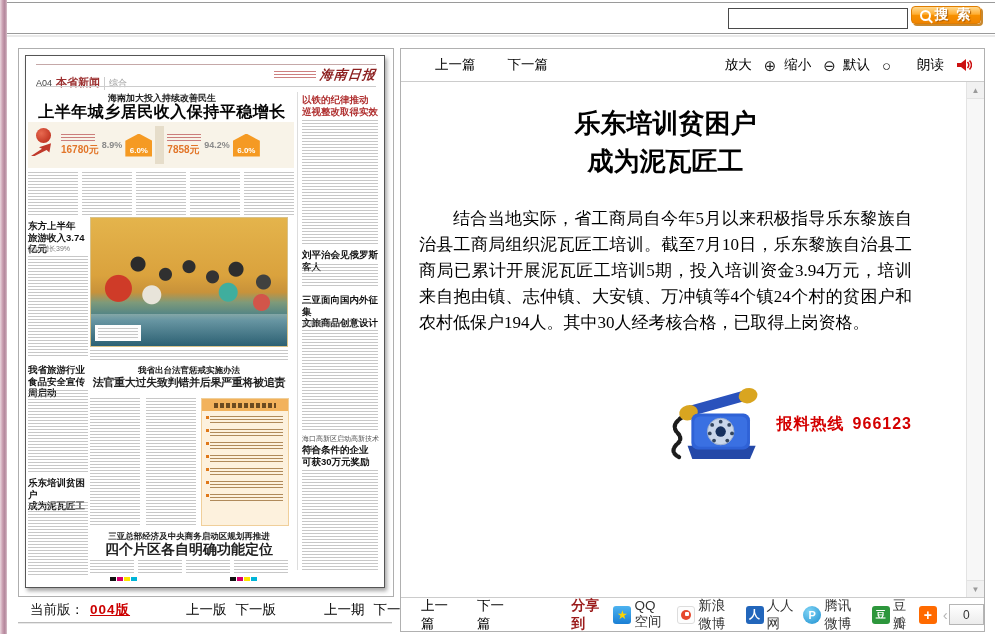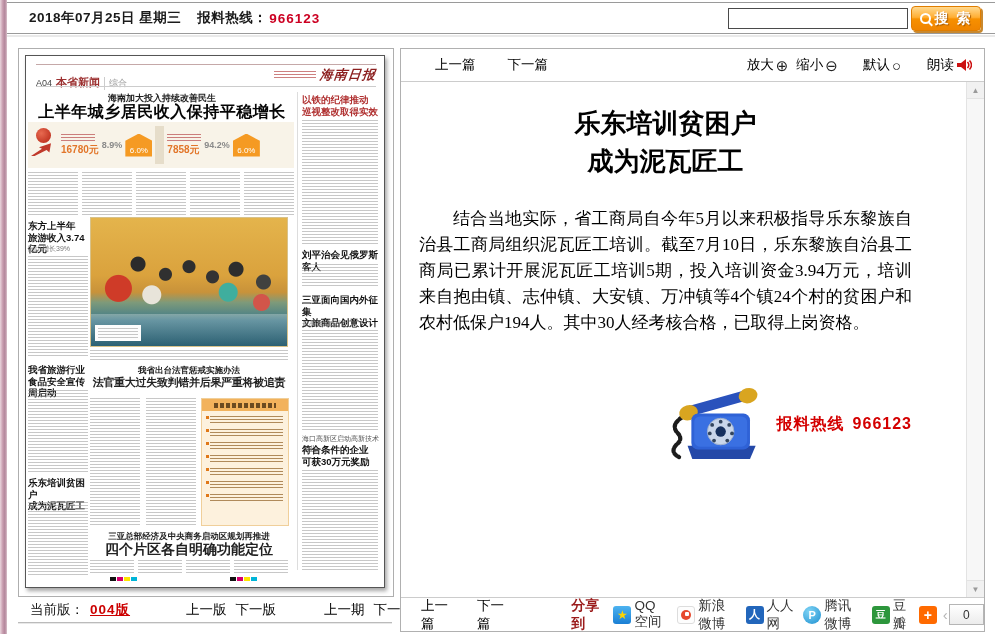--- a/index.html
+++ b/index.html
@@ -13,21 +13,21 @@
   
   .topbar{position:absolute;left:7px;right:0;top:2px;height:30px;background:#fff;
     border-top:1px solid #9a9a9a;border-bottom:1px solid #9a9a9a;}
   .topbar::after{content:"";position:absolute;left:0;right:0;bottom:-4px;height:2px;background:#e9e9e9;}
   .date-row{position:absolute;left:22px;top:0;height:30px;display:flex;align-items:center;
     font-size:13.5px;color:#1a1a1a;font-weight:bold;letter-spacing:.5px;white-space:nowrap;}
   .hl-label{margin-left:16px;}
   .hl-num{color:#cc0022;margin-left:2px;letter-spacing:1px;}
   .search-input{position:absolute;left:721px;top:5px;width:170px;height:17px;border:1px solid #4a4a4a;
     font-size:13px;padding:1px 4px;outline:none;}
-  .search-btn{position:absolute;right:14px;top:3px;width:70px;height:25px;cursor:pointer;
+  .search-btn{position:absolute;right:14px;top:3px;width:70px;height:18px;cursor:pointer;
     background:linear-gradient(180deg,#ffd98f 0%,#ffae33 45%,#f79000 52%,#ef8400 100%);
     border:1px solid #e07d00;border-radius:4px;box-shadow:2px 2px 0 #c9892f;
     color:#fff;font-weight:bold;font-size:14px;display:flex;align-items:center;justify-content:center;gap:4px;
     text-shadow:1px 1px 1px #a85a00;letter-spacing:2px;font-family:inherit;}
   .mag{width:7px;height:7px;border:2px solid #fff;border-radius:50%;position:relative;display:inline-block;flex:none;}
   .mag::after{content:"";position:absolute;width:5px;height:2px;background:#fff;transform:rotate(45deg);left:6px;top:8px;}
 
   
   .left-panel{position:absolute;left:18px;top:48px;width:374px;height:547px;border:1px solid #aeaeae;background:#fff;}
   .paper{position:absolute;left:6px;top:6px;width:358px;height:531px;border:1px solid #555;
@@ -55,21 +55,21 @@
   .ig-ball{position:absolute;left:6px;top:2px;width:15px;height:15px;border-radius:50%;
     background:radial-gradient(circle at 35% 35%,#e86a50,#b42313);}
   .ig-arrow{position:absolute;left:1px;top:14px;width:20px;height:16px;background:#c0392b;
     clip-path:polygon(0 100%,55% 55%,40% 45%,100% 20%,92% 78%,78% 62%,18% 100%);}
   .ig-unit{display:flex;flex-direction:column;gap:2px;}
   .ig-lbl{width:34px;height:7px;}
   .ig-num{color:#e2762a;font-weight:bold;font-size:10px;white-space:nowrap;}
   .ig-pct{font-size:9px;color:#8a8a8a;font-weight:bold;white-space:nowrap;}
   .ig-house{width:27px;height:23px;flex:none;background:#f59a23;
     clip-path:polygon(50% 0,100% 32%,100% 100%,0 100%,0 32%);
-    color:#fff;font-size:8px;font-weight:normal;display:flex;align-items:flex-end;justify-content:center;padding-bottom:2px;box-sizing:border-box;}
+    color:#fff;font-size:8px;font-weight:bold;display:flex;align-items:flex-end;justify-content:center;padding-bottom:2px;box-sizing:border-box;}
   .ig-div{width:9px;height:38px;background:#e6ddca;flex:none;}
 
   .p-art-title{position:absolute;font-size:9.5px;font-weight:bold;color:#111;line-height:11.5px;}
   .p-art-title.red{color:#b03030;}
   .p-art-sub{position:absolute;font-size:7px;color:#777;}
   .p-kick2{position:absolute;text-align:center;font-size:8.5px;font-weight:bold;color:#222;white-space:nowrap;}
 
   .photo{position:absolute;left:64px;top:161px;width:198px;height:130px;overflow:hidden;border:1px solid #d8c28a;box-sizing:border-box;
     background:
       radial-gradient(circle at 14% 55%, #cf3b28 0 13px, rgba(0,0,0,0) 14px),
@@ -95,21 +95,21 @@
   .obx-row::before{content:"";position:absolute;left:-4px;top:0;width:3px;height:3px;background:#e07818;}
 
   .cmyk{position:absolute;display:flex;gap:1px;}
   .cmyk i{display:block;width:6px;height:4px;}
 
   
   .right-panel{position:absolute;left:400px;top:48px;width:585px;height:584px;border:1px solid #b0b0b0;background:#fff;box-sizing:border-box;}
   .rp-nav{position:absolute;left:0;right:0;top:0;height:32px;border-bottom:1px solid #ccc;
     display:flex;align-items:center;font-size:13.5px;color:#000;}
   .rp-nav .lnk{cursor:pointer;}
-  .ctrl{display:flex;align-items:center;gap:2px;cursor:pointer;}
+  .ctrl{display:flex;align-items:center;gap:12px;cursor:pointer;}
   .ctrl .glyph{font-size:15px;color:#222;line-height:1;}
   .rp-body{position:absolute;left:0;right:0;top:33px;bottom:34px;background:#fff;}
   .scrollbar{position:absolute;right:0;top:0;bottom:0;width:17px;background:#f7f7f7;border-left:1px solid #e3e3e3;}
   .sb-btn{position:absolute;left:0;right:0;height:16px;display:flex;align-items:center;justify-content:center;
     font-size:8px;color:#9a9a9a;background:#f1f1f1;cursor:pointer;}
   .sb-up{top:0;border-bottom:1px solid #e3e3e3;}
   .sb-down{bottom:0;border-top:1px solid #e3e3e3;}
   .article{position:absolute;left:18px;right:72px;top:0;bottom:0;}
   .a-title{margin-top:22px;text-align:center;font-size:26px;font-weight:bold;line-height:38px;color:#000;}
   .a-p{margin-top:26px;font-size:17px;line-height:26px;color:#000;text-indent:2em;text-align:justify;
@@ -144,25 +144,20 @@
   .bl-lnk{cursor:pointer;}
   .bl-rule{position:absolute;left:18px;top:622px;width:374px;height:1px;border-top:1px solid #bbb;border-bottom:1px solid #fff;background:#e8e8e8;}
 </style>
 </head>
 <body>
 
 <div id="page">
   <div class="left-strip"></div>
 
   <div class="topbar">
-    <div class="date-row">
-      <span>2018年07月25日  星期三</span>
-      <span class="hl-label">报料热线：</span>
-      <span class="hl-num">966123</span>
-    </div>
     <input class="search-input" style="">
     <button class="search-btn">
       <span class="mag"></span>
       <span>搜 索</span>
     </button>
   </div>
 
   <div class="left-panel">
     <div class="paper">
       <div class="p-rule-top"></div>
@@ -305,21 +300,21 @@
       <span class="lnk" style="margin-left:32px;">下一篇</span>
       <span style="flex:1;"></span>
       <span class="ctrl">
         <span>放大</span>
         <span class="glyph">⊕</span>
       </span>
       <span class="ctrl" style="margin-left:8px;">
         <span>缩小</span>
         <span class="glyph">⊖</span>
       </span>
-      <span class="ctrl" style="margin-left:25px;">
+      <span class="ctrl" style="margin-left:7px;">
         <span>默认</span>
         <span class="glyph">○</span>
       </span>
       <span class="ctrl" style="margin-left:26px;margin-right:12px;">
         <span>朗读</span>
         <svg width="16" height="16" viewBox="0 0 16 16">
           <polygon points="1,6 5,6 10,2 10,14 5,10 1,10" fill="#cc1111"></polygon>
           <path d="M11.5,5 q2.6,3 0,6" stroke="#cc1111" stroke-width="1.5" fill="none"></path>
           <path d="M13.5,3.6 q4,4.4 0,8.8" stroke="#cc1111" stroke-width="1.5" fill="none"></path>
         </svg>

